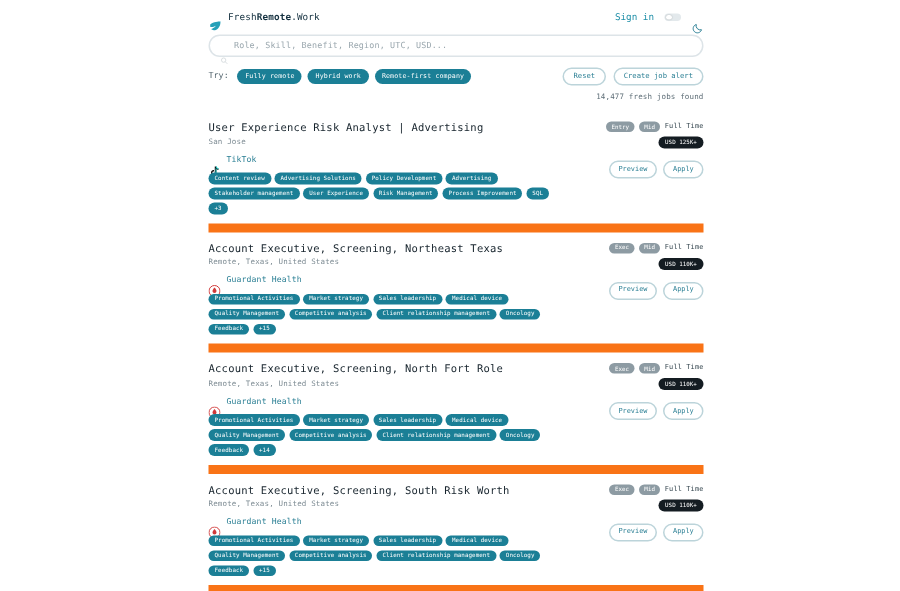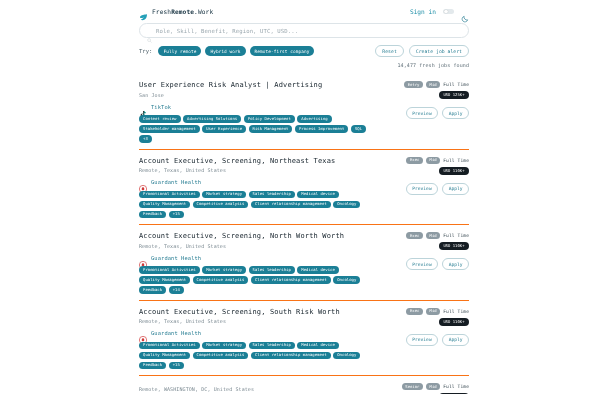--- a/index.html
+++ b/index.html
@@ -55,21 +55,21 @@
     border:1px solid #bcd4da;border-radius:7px;background:#fff;
     color:#2a7f94;font-size:4.8px;padding:2.5px 6px;white-space:nowrap;
   }
   .count{
     text-align:right;font-size:5px;color:#5d6d76;margin-top:5px;letter-spacing:.1px;
   }
 
   
   .list{margin-top:6px;padding:0 131px 0 139px;}
   .job{
-    border-top:1px solid #f97316;
+    border-top:6px solid #f97316;
     padding:7px 0 6px 0;
     display:flex;position:relative;
   }
   .job:first-child{border-top:none;}
   .job-main{flex:1;min-width:0;}
   .job-title{
     font-size:7px;color:#16232c;letter-spacing:.15px;white-space:nowrap;
   }
   .job-loc{font-size:5px;color:#7d8b93;margin-top:2.5px;letter-spacing:.1px;}
   .company-row{display:flex;align-items:center;gap:4px;margin-top:5px;}
@@ -229,21 +229,21 @@
         <div class="salary">USD 110K+</div>
         <div class="cta-row">
           <span class="cta">Preview</span>
           <span class="cta">Apply</span>
         </div>
       </div>
     </div>
 
     <div class="job">
       <div class="job-main">
-        <div class="job-title">Account Executive, Screening, North Worth Worth</div>
+        <div class="job-title">Account Executive, Screening, North Fort Role</div>
         <div class="job-loc">Remote, Texas, United States</div>
         <div class="company-row">
           <span class="company-logo">
             <svg viewBox="0 0 24 24" width="8" height="8">
                 <circle cx="12" cy="12" r="11" fill="none" stroke="#d03a3a" stroke-width="2"></circle>
                 <path fill="#d03a3a" d="M12 5c2.6 3 4 5.2 4 7.1 0 2.3-1.8 4-4 4s-4-1.7-4-4C8 10.2 9.4 8 12 5z"></path>
               </svg>
           </span>
           <span class="company-name">Guardant Health</span>
         </div>

